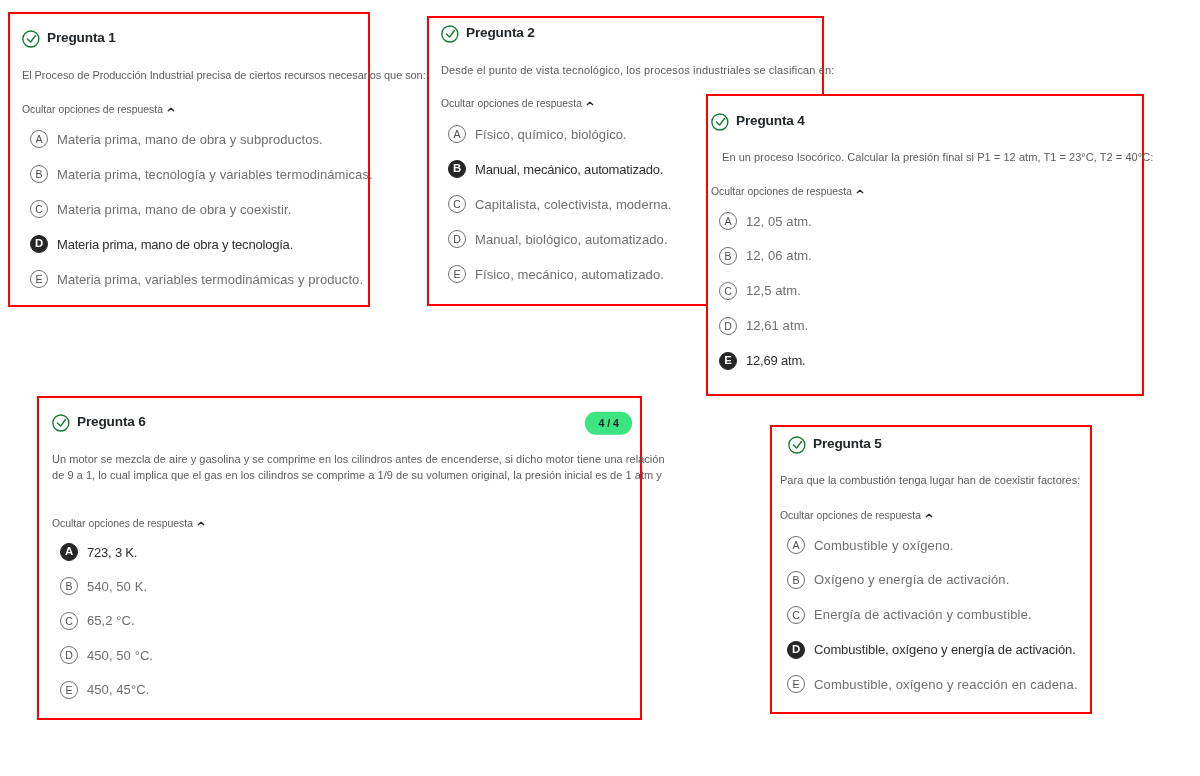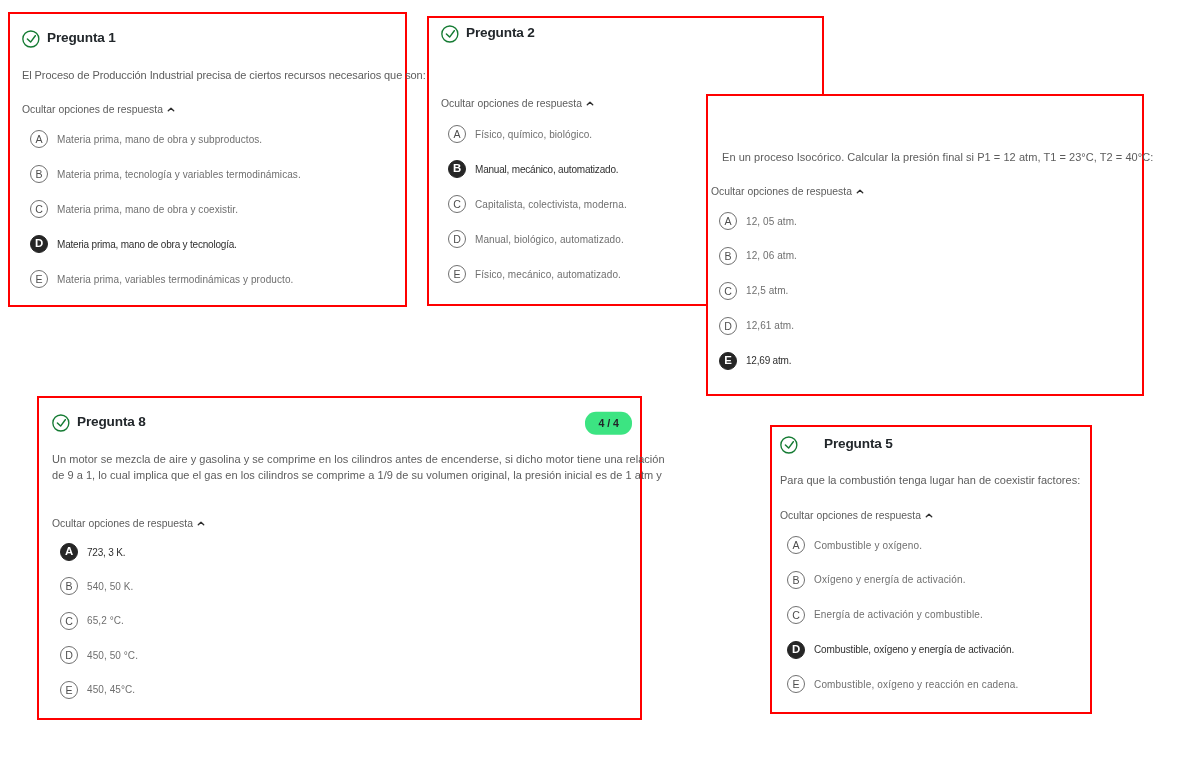--- a/index.html
+++ b/index.html
@@ -47,30 +47,30 @@
     border:1px solid #707070;box-sizing:border-box;
     display:flex;align-items:center;justify-content:center;
     font-size:10.6px;color:#4e4e4e;font-weight:400;line-height:1;
     will-change:transform;
   }
   .opt.sel .bubble{
     background:#262626;border-color:#262626;color:#ffffff;font-weight:700;
     font-size:11.4px;
   }
   .opt-text{
-    font-size:10px;color:#6f6f6f;white-space:nowrap;margin-left:9px;letter-spacing:0.08px;
+    font-size:13px;color:#6f6f6f;white-space:nowrap;margin-left:9px;letter-spacing:0.08px;
     will-change:transform;
   }
   .opt.sel .opt-text{color:#2f2f2f;font-weight:400;}
 </style>
 </head>
 <body>
 
 <div id="root">
-    <div class="panel" style="left: 8px; top: 12px; width: 399px; height: 295px;">
+    <div class="panel" style="left: 8px; top: 12px; width: 362px; height: 295px;">
       <div class="q-head" style="left:12px;top:16px;width:369px;">
         <svg class="q-check" viewBox="0 0 18 18">
           <circle cx="8.85" cy="9" r="8.0" fill="none" stroke="#157b33" stroke-width="1.35"></circle>
           <path d="M5.4 8.9 L8.6 12.1 L13.3 5.7" fill="none" stroke="#157b33" stroke-width="1.45" stroke-linecap="round" stroke-linejoin="round"></path>
         </svg>
         <span class="q-title">Pregunta 1</span>
       </div>
       <div class="q-text" style="left:12px;top:53px;width:382px;letter-spacing:-0.08px;">
         <span class="ln">El Proceso de Producción Industrial precisa de ciertos recursos necesarios que son:</span>
       </div>
@@ -104,20 +104,23 @@
       </ul>
     </div>
     <div class="panel" style="left: 427px; top: 16px; width: 397px; height: 290px; padding-left: 24px;">
       <div class="q-head" style="left:12px;top:7px;width:367px;">
         <svg class="q-check" viewBox="0 0 18 18">
           <circle cx="8.85" cy="9" r="8.0" fill="none" stroke="#157b33" stroke-width="1.35"></circle>
           <path d="M5.4 8.9 L8.6 12.1 L13.3 5.7" fill="none" stroke="#157b33" stroke-width="1.45" stroke-linecap="round" stroke-linejoin="round"></path>
         </svg>
         <span class="q-title">Pregunta 2</span>
       </div>
+      <div class="q-text" style="left:12px;top:44px;width:382px;letter-spacing:0.15px;">
+        <span class="ln">Desde el punto de vista tecnológico, los procesos industriales se clasifican en:</span>
+      </div>
       <div class="q-toggle" style="left:12px;top:79px;">
         <span>Ocultar opciones de respuesta</span>
         <svg class="chev" viewBox="0 0 10 7">
           <path d="M1.2 5.3 L5 1.7 L8.8 5.3" fill="none" stroke="#2e2e2e" stroke-width="1.9" stroke-linecap="round" stroke-linejoin="round"></path>
         </svg>
       </div>
       <ul class="opts" style="left:19px;top:107px;">
         <li class="opt" style="top:0px;">
           <span class="bubble">A</span>
           <span class="opt-text" style="letter-spacing:0.080px">Físico, químico, biológico.</span>
@@ -139,21 +142,21 @@
           <span class="opt-text" style="letter-spacing:0.080px">Físico, mecánico, automatizado.</span>
         </li>
       </ul>
     </div>
     <div class="panel" style="left: 37px; top: 396px; width: 605px; height: 324px;">
       <div class="q-head" style="left:13px;top:16px;width:580px;">
         <svg class="q-check" viewBox="0 0 18 18">
           <circle cx="8.85" cy="9" r="8.0" fill="none" stroke="#157b33" stroke-width="1.35"></circle>
           <path d="M5.4 8.9 L8.6 12.1 L13.3 5.7" fill="none" stroke="#157b33" stroke-width="1.45" stroke-linecap="round" stroke-linejoin="round"></path>
         </svg>
-        <span class="q-title">Pregunta 8</span>
+        <span class="q-title">Pregunta 6</span>
         <span class="q-grade">4 / 4</span>
       </div>
       <div class="q-text" style="left:13px;top:53px;width:600px;letter-spacing:0.04px;">
         <span class="ln">Un motor se mezcla de aire y gasolina y se comprime en los cilindros antes de encenderse, si dicho motor tiene una relación</span>
         <span class="ln">de 9 a 1, lo cual implica que el gas en los cilindros se comprime a 1/9 de su volumen original, la presión inicial es de 1 atm y</span>
       </div>
       <div class="q-toggle" style="left:13px;top:119px;">
         <span>Ocultar opciones de respuesta</span>
         <svg class="chev" viewBox="0 0 10 7">
           <path d="M1.2 5.3 L5 1.7 L8.8 5.3" fill="none" stroke="#2e2e2e" stroke-width="1.9" stroke-linecap="round" stroke-linejoin="round"></path>
@@ -176,20 +179,27 @@
           <span class="bubble">D</span>
           <span class="opt-text" style="letter-spacing:0.080px">450, 50 °C.</span>
         </li>
         <li class="opt" style="top:137.6px;">
           <span class="bubble">E</span>
           <span class="opt-text" style="letter-spacing:0.080px">450, 45°C.</span>
         </li>
       </ul>
     </div>
     <div class="panel" style="left: 706px; top: 94px; width: 438px; height: 302px;">
+      <div class="q-head" style="left:3px;top:17px;width:417px;">
+        <svg class="q-check" viewBox="0 0 18 18">
+          <circle cx="8.85" cy="9" r="8.0" fill="none" stroke="#157b33" stroke-width="1.35"></circle>
+          <path d="M5.4 8.9 L8.6 12.1 L13.3 5.7" fill="none" stroke="#157b33" stroke-width="1.45" stroke-linecap="round" stroke-linejoin="round"></path>
+        </svg>
+        <span class="q-title">Pregunta 4</span>
+      </div>
       <div class="q-text" style="left:3px;top:53px;width:426px;letter-spacing:0.05px;padding-left:11px;">
         <span class="ln">En un proceso Isocórico. Calcular la presión final si P1 = 12 atm, T1 = 23°C, T2 = 40°C:</span>
       </div>
       <div class="q-toggle" style="left:3px;top:89px;">
         <span>Ocultar opciones de respuesta</span>
         <svg class="chev" viewBox="0 0 10 7">
           <path d="M1.2 5.3 L5 1.7 L8.8 5.3" fill="none" stroke="#2e2e2e" stroke-width="1.9" stroke-linecap="round" stroke-linejoin="round"></path>
         </svg>
       </div>
       <ul class="opts" style="left:11px;top:116px;">
@@ -209,21 +219,21 @@
           <span class="bubble">D</span>
           <span class="opt-text" style="letter-spacing:0.080px">12,61 atm.</span>
         </li>
         <li class="opt sel" style="top:139.6px;">
           <span class="bubble">E</span>
           <span class="opt-text" style="letter-spacing:-0.200px">12,69 atm.</span>
         </li>
       </ul>
     </div>
     <div class="panel" style="left: 770px; top: 425px; width: 322px; height: 289px;">
-      <div class="q-head" style="left:8px;top:9px;width:296px;gap:19px;">
+      <div class="q-head" style="left:16px;top:9px;width:296px;">
         <svg class="q-check" viewBox="0 0 18 18">
           <circle cx="8.85" cy="9" r="8.0" fill="none" stroke="#157b33" stroke-width="1.35"></circle>
           <path d="M5.4 8.9 L8.6 12.1 L13.3 5.7" fill="none" stroke="#157b33" stroke-width="1.45" stroke-linecap="round" stroke-linejoin="round"></path>
         </svg>
         <span class="q-title">Pregunta 5</span>
       </div>
       <div class="q-text" style="left:8px;top:45px;width:310px;letter-spacing:0.02px;">
         <span class="ln">Para que la combustión tenga lugar han de coexistir factores:</span>
       </div>
       <div class="q-toggle" style="left:8px;top:82px;">

